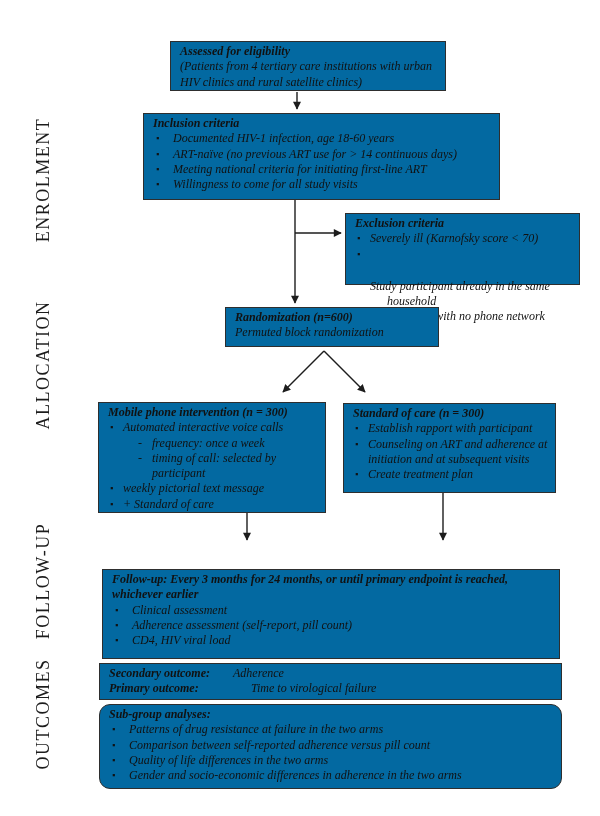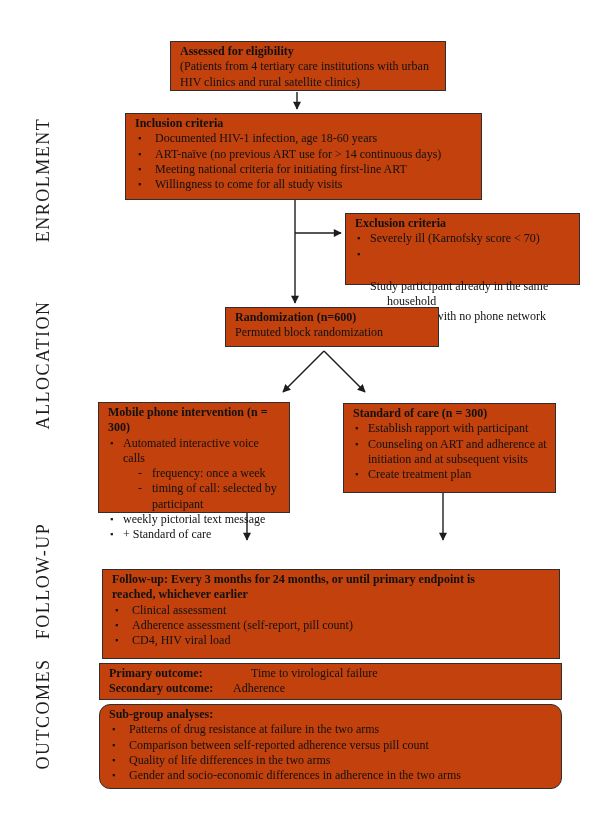--- a/index.html
+++ b/index.html
@@ -2,22 +2,22 @@
 <html style="--background: #ffffff; --text: #111111; --border: #2e2e2e; --line: #1d1d1d;"><head>
 <meta charset="utf-8">
 <style>
   html,body { margin:0; padding:0; background:#ffffff; }
   .canvas {
     position:relative; width:600px; height:816px; background:var(--background,#ffffff);
     font-family:"Liberation Serif","DejaVu Serif",serif;
     color:var(--text,#111111); font-size:12px; line-height:15.3px; overflow:hidden;
   }
   .box {
-    position:absolute; box-sizing:border-box; background:#c2410c;
-    border:1px solid var(--border,#2e2e2e); padding:2px 6px 8px 9px;
+    position:absolute; box-sizing:border-box; background:#0369a1;
+    border:1px solid var(--border,#2e2e2e); padding:2px 6px 8px 9px;font-style:italic;
   }
   .title { font-weight:bold; }
   .brow { display:flex; align-items:flex-start; }
   .brow .mk { flex:0 0 17px; margin-left:3px; font-size:9px; line-height:15.3px; }
   .tight .brow .mk { flex:0 0 13px; margin-left:2px; }
   .brow.sub .mk { flex:0 0 14px; margin-left:30px; font-size:12px; }
   .btext { flex:1 1 auto; }
   .hang2 { display:block; padding-left:17px; text-indent:-17px;margin-top:32px; }
   .stage {
     position:absolute; left:44px; transform:translate(-50%,-50%) rotate(-90deg);
@@ -56,21 +56,21 @@
       <line x1="247" y1="635" x2="247" y2="658" marker-end="url(#arrow)"></line>
       <line x1="433" y1="635" x2="433" y2="658" marker-end="url(#arrow)"></line>
     </g>
   </svg>
 
   <div class="box" style="left:170px; top:41px; width:276px; height:50px;">
     <div class="title">Assessed for eligibility</div>
     <div>(Patients from 4 tertiary care institutions with urban HIV clinics and rural satellite clinics)</div>
   </div>
 
-  <div class="box" style="left:125px; top:113px; width:357px; height:87px;">
+  <div class="box" style="left:143px; top:113px; width:357px; height:87px;">
     <div class="title">Inclusion criteria</div>
     <div class="brow">
         <span class="mk">▪</span>
         <span class="btext">Documented HIV-1 infection, age 18-60 years</span>
       </div>
     <div class="brow">
         <span class="mk">▪</span>
         <span class="btext">ART-naïve (no previous ART use for &gt; 14 continuous days)</span>
       </div>
     <div class="brow">
@@ -97,21 +97,21 @@
         <span class="mk">▪</span>
         <span class="btext">Lives in area with no phone network</span>
       </div>
   </div>
 
   <div class="box" style="left:225px; top:307px; width:214px; height:40px;">
     <div class="title">Randomization (n=600)</div>
     <div>Permuted block randomization</div>
   </div>
 
-  <div class="box tight" style="left:98px; top:402px; width:192px; height:111px;">
+  <div class="box tight" style="left:98px; top:402px; width:228px; height:111px;">
     <div class="title">Mobile phone intervention (n = 300)</div>
     <div class="brow">
         <span class="mk">▪</span>
         <span class="btext">Automated interactive voice calls</span>
       </div>
     <div class="brow sub">
         <span class="mk">-</span>
         <span class="btext">frequency: once a week</span>
       </div>
     <div class="brow sub">
@@ -154,22 +154,22 @@
         <span class="mk">▪</span>
         <span class="btext">Adherence assessment (self-report, pill count)</span>
       </div>
     <div class="brow">
         <span class="mk">▪</span>
         <span class="btext">CD4, HIV viral load</span>
       </div>
   </div>
 
   <div class="box" style="left:99px; top:663px; width:463px; height:37px;">
+    <div class="orow"><span class="olab ol2">Secondary outcome:</span><span>Adherence</span></div>
     <div class="orow"><span class="olab ol1">Primary outcome:</span><span>Time to virological failure</span></div>
-    <div class="orow"><span class="olab ol2">Secondary outcome:</span><span>Adherence</span></div>
   </div>
 
   <div class="box" style="left:99px; top:704px; width:463px; height:85px;border-radius:11px;">
     <div class="title">Sub-group analyses:</div>
     <div class="brow">
         <span class="mk">▪</span>
         <span class="btext">Patterns of drug resistance at failure in the two arms</span>
       </div>
     <div class="brow">
         <span class="mk">▪</span>

